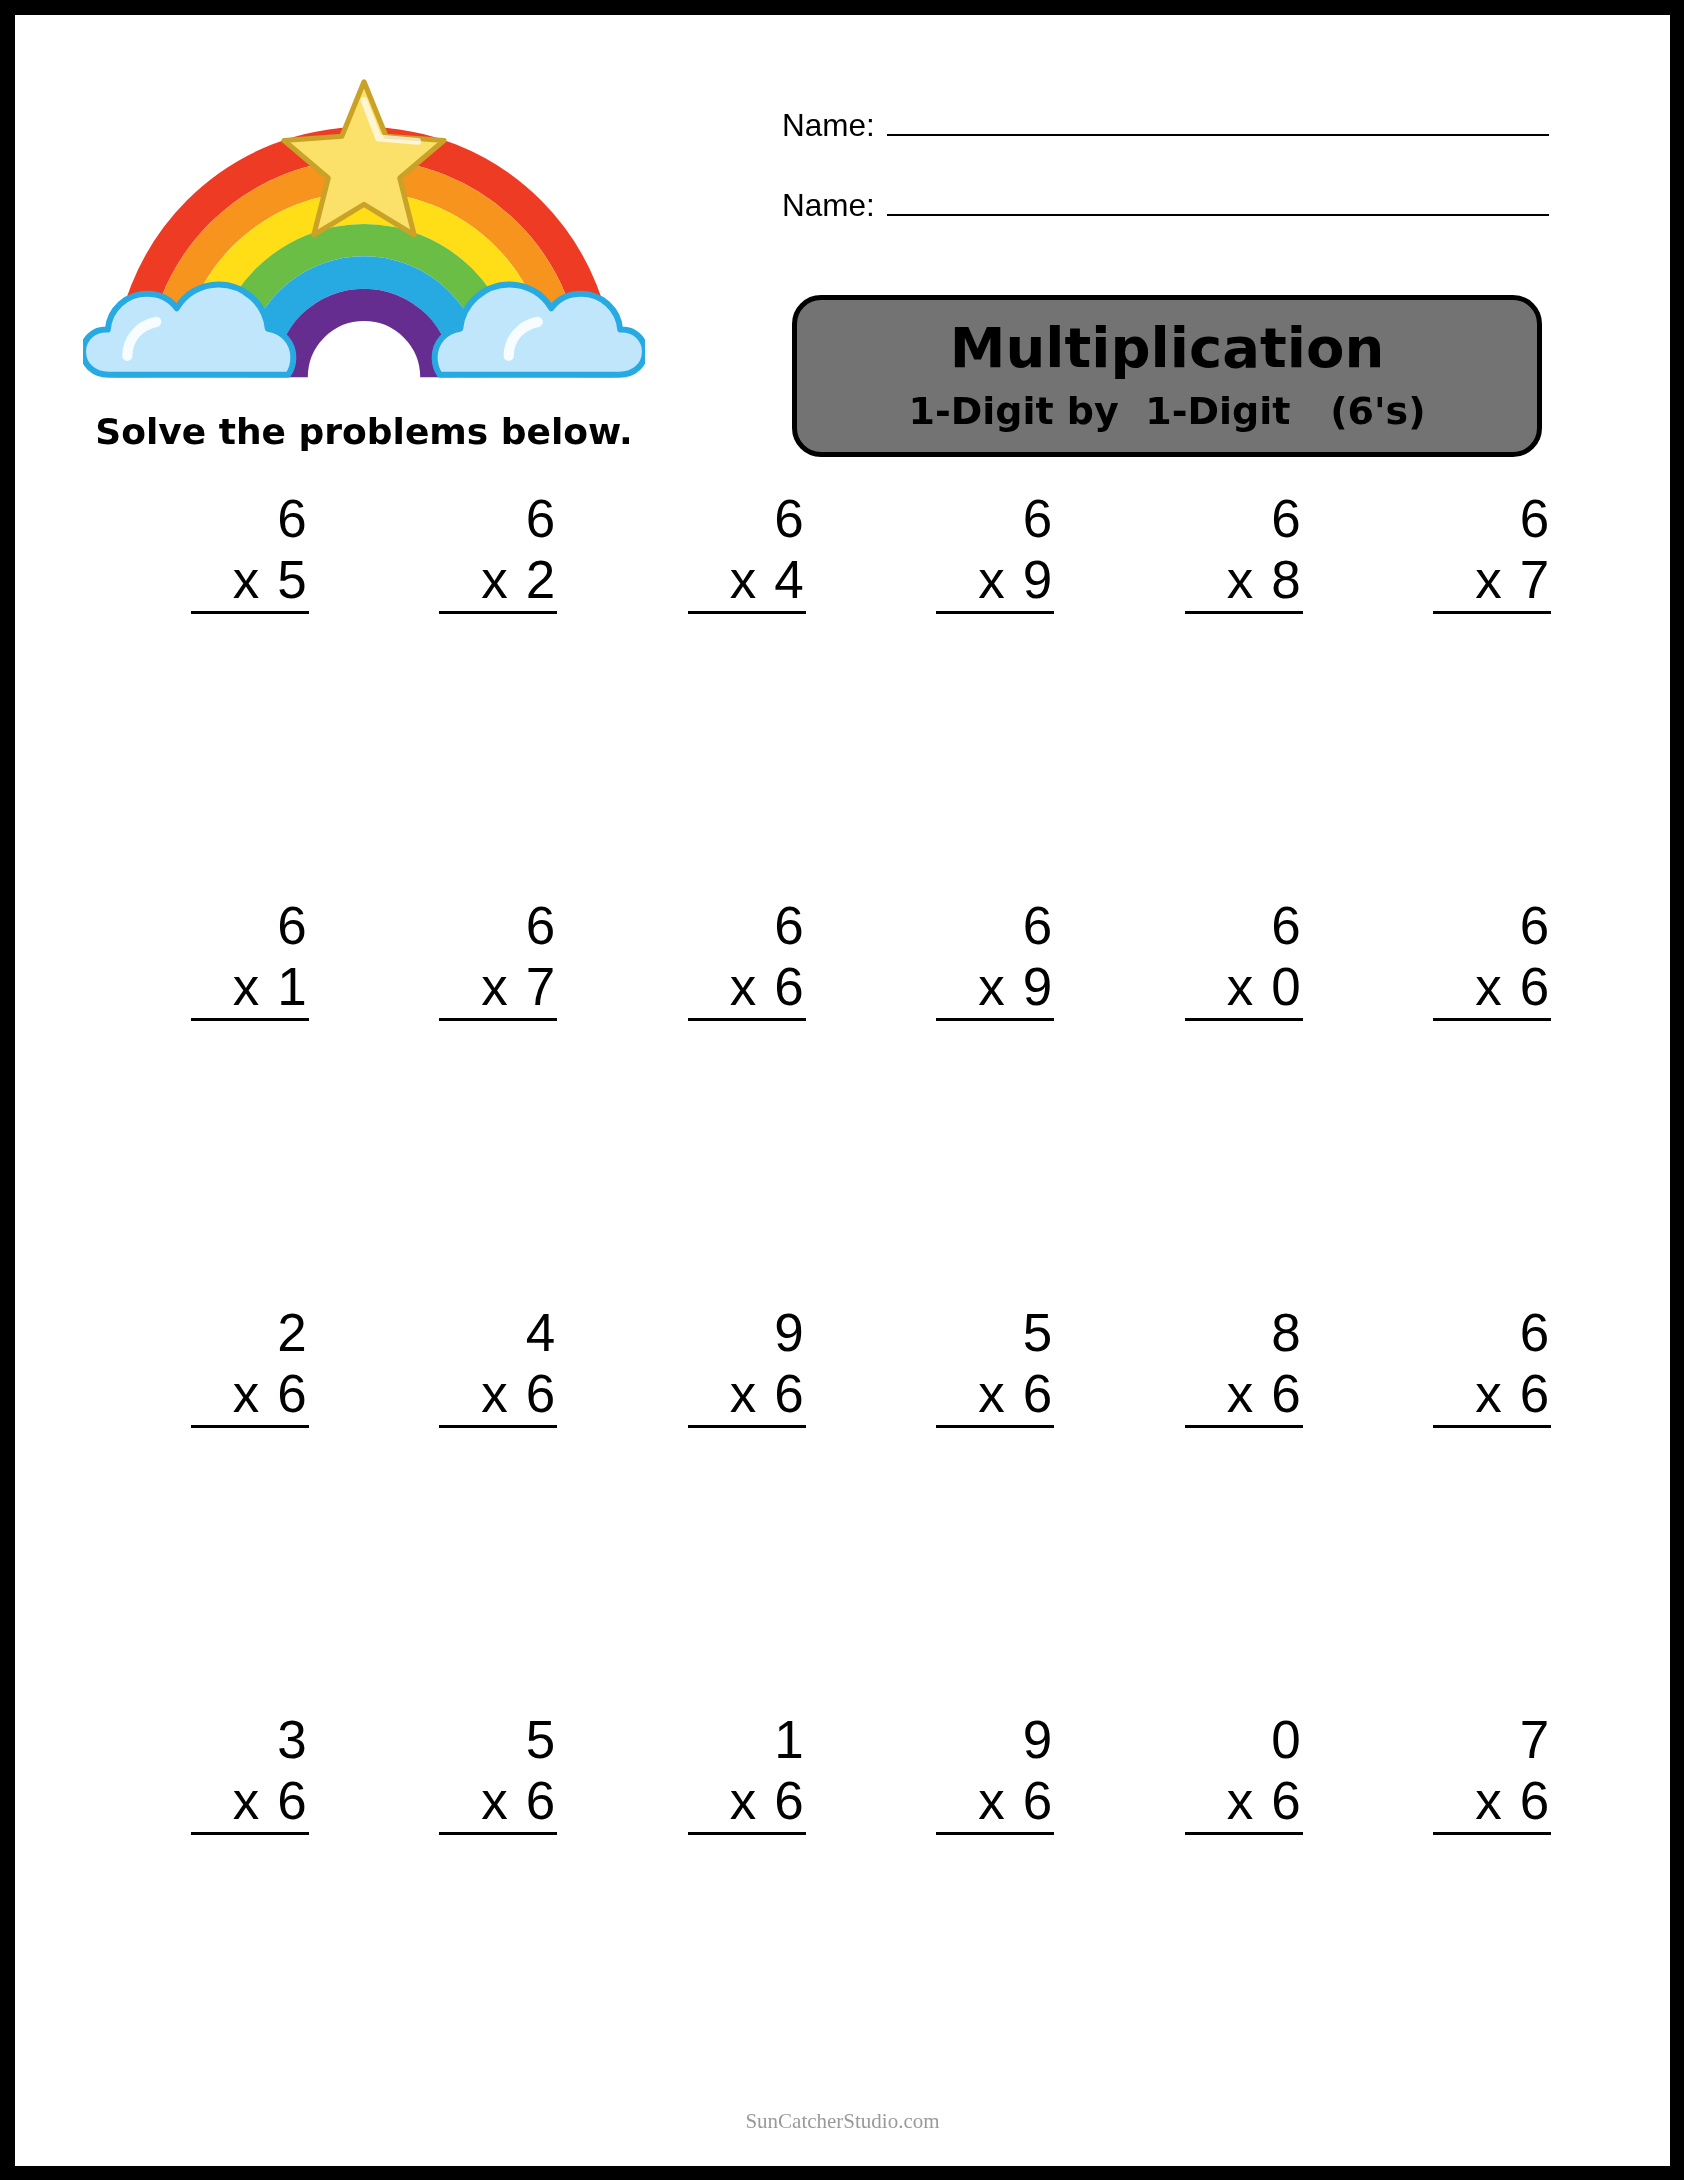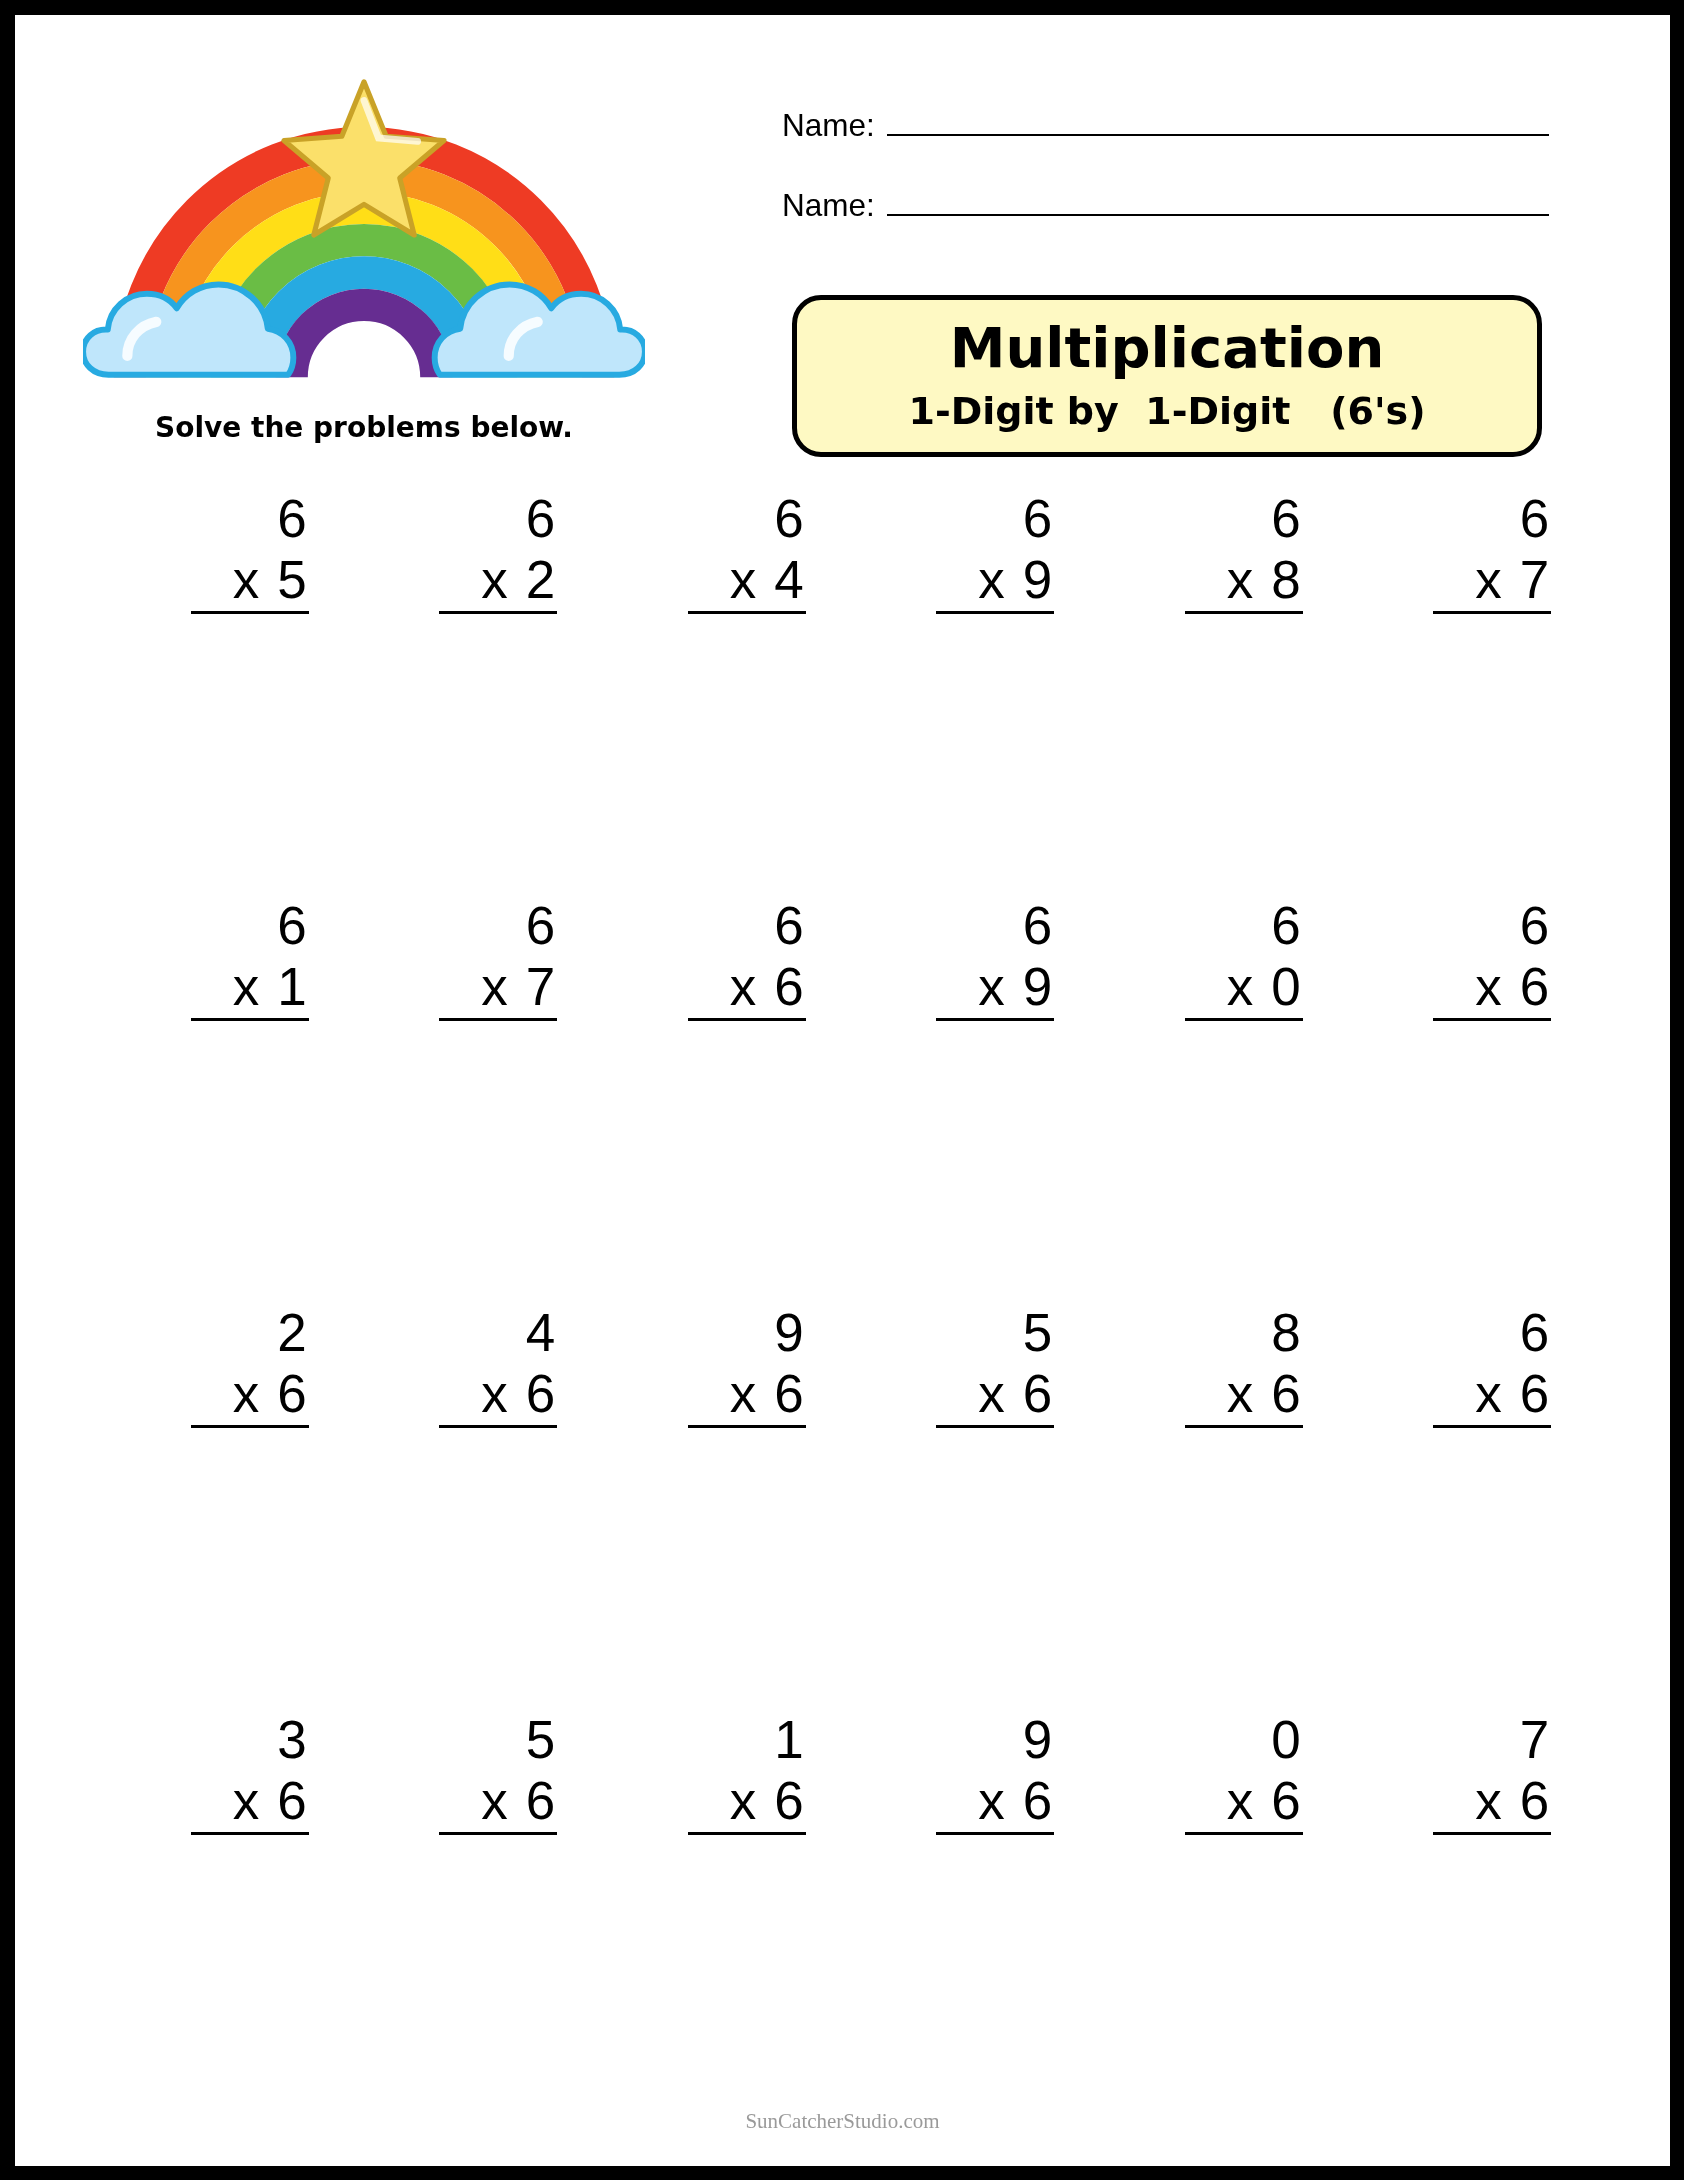--- a/index.html
+++ b/index.html
@@ -46,21 +46,21 @@
   .rainbow-svg {
     display: block;
     margin: 0 auto;
   }
   .solve-text {
     position: absolute;
     top: 336px;
     left: 0;
     width: 100%;
     text-align: center;
-    font-size: 28px;
+    font-size: 36px;
     font-weight: bold;
     color: #000;
     font-family: "DejaVu Sans", sans-serif;
   }
 
   .name-date {
     position: absolute;
     left: 767px;
     top: 47px;
     width: 767px;
@@ -83,21 +83,21 @@
     margin-left: 12px;
     height: 29px;
   }
 
   .title-box {
     position: absolute;
     left: 777px;
     top: 237px;
     width: 750px;
     height: 162px;
-    background: #fef9c3;
+    background: #737373;
     border: 5.1px solid #000000;
     border-radius: 29px;
     box-sizing: border-box;
     display: flex;
     flex-direction: column;
     align-items: center;
     justify-content: center;
   }
   .title-main {
     font-size: 56px;

